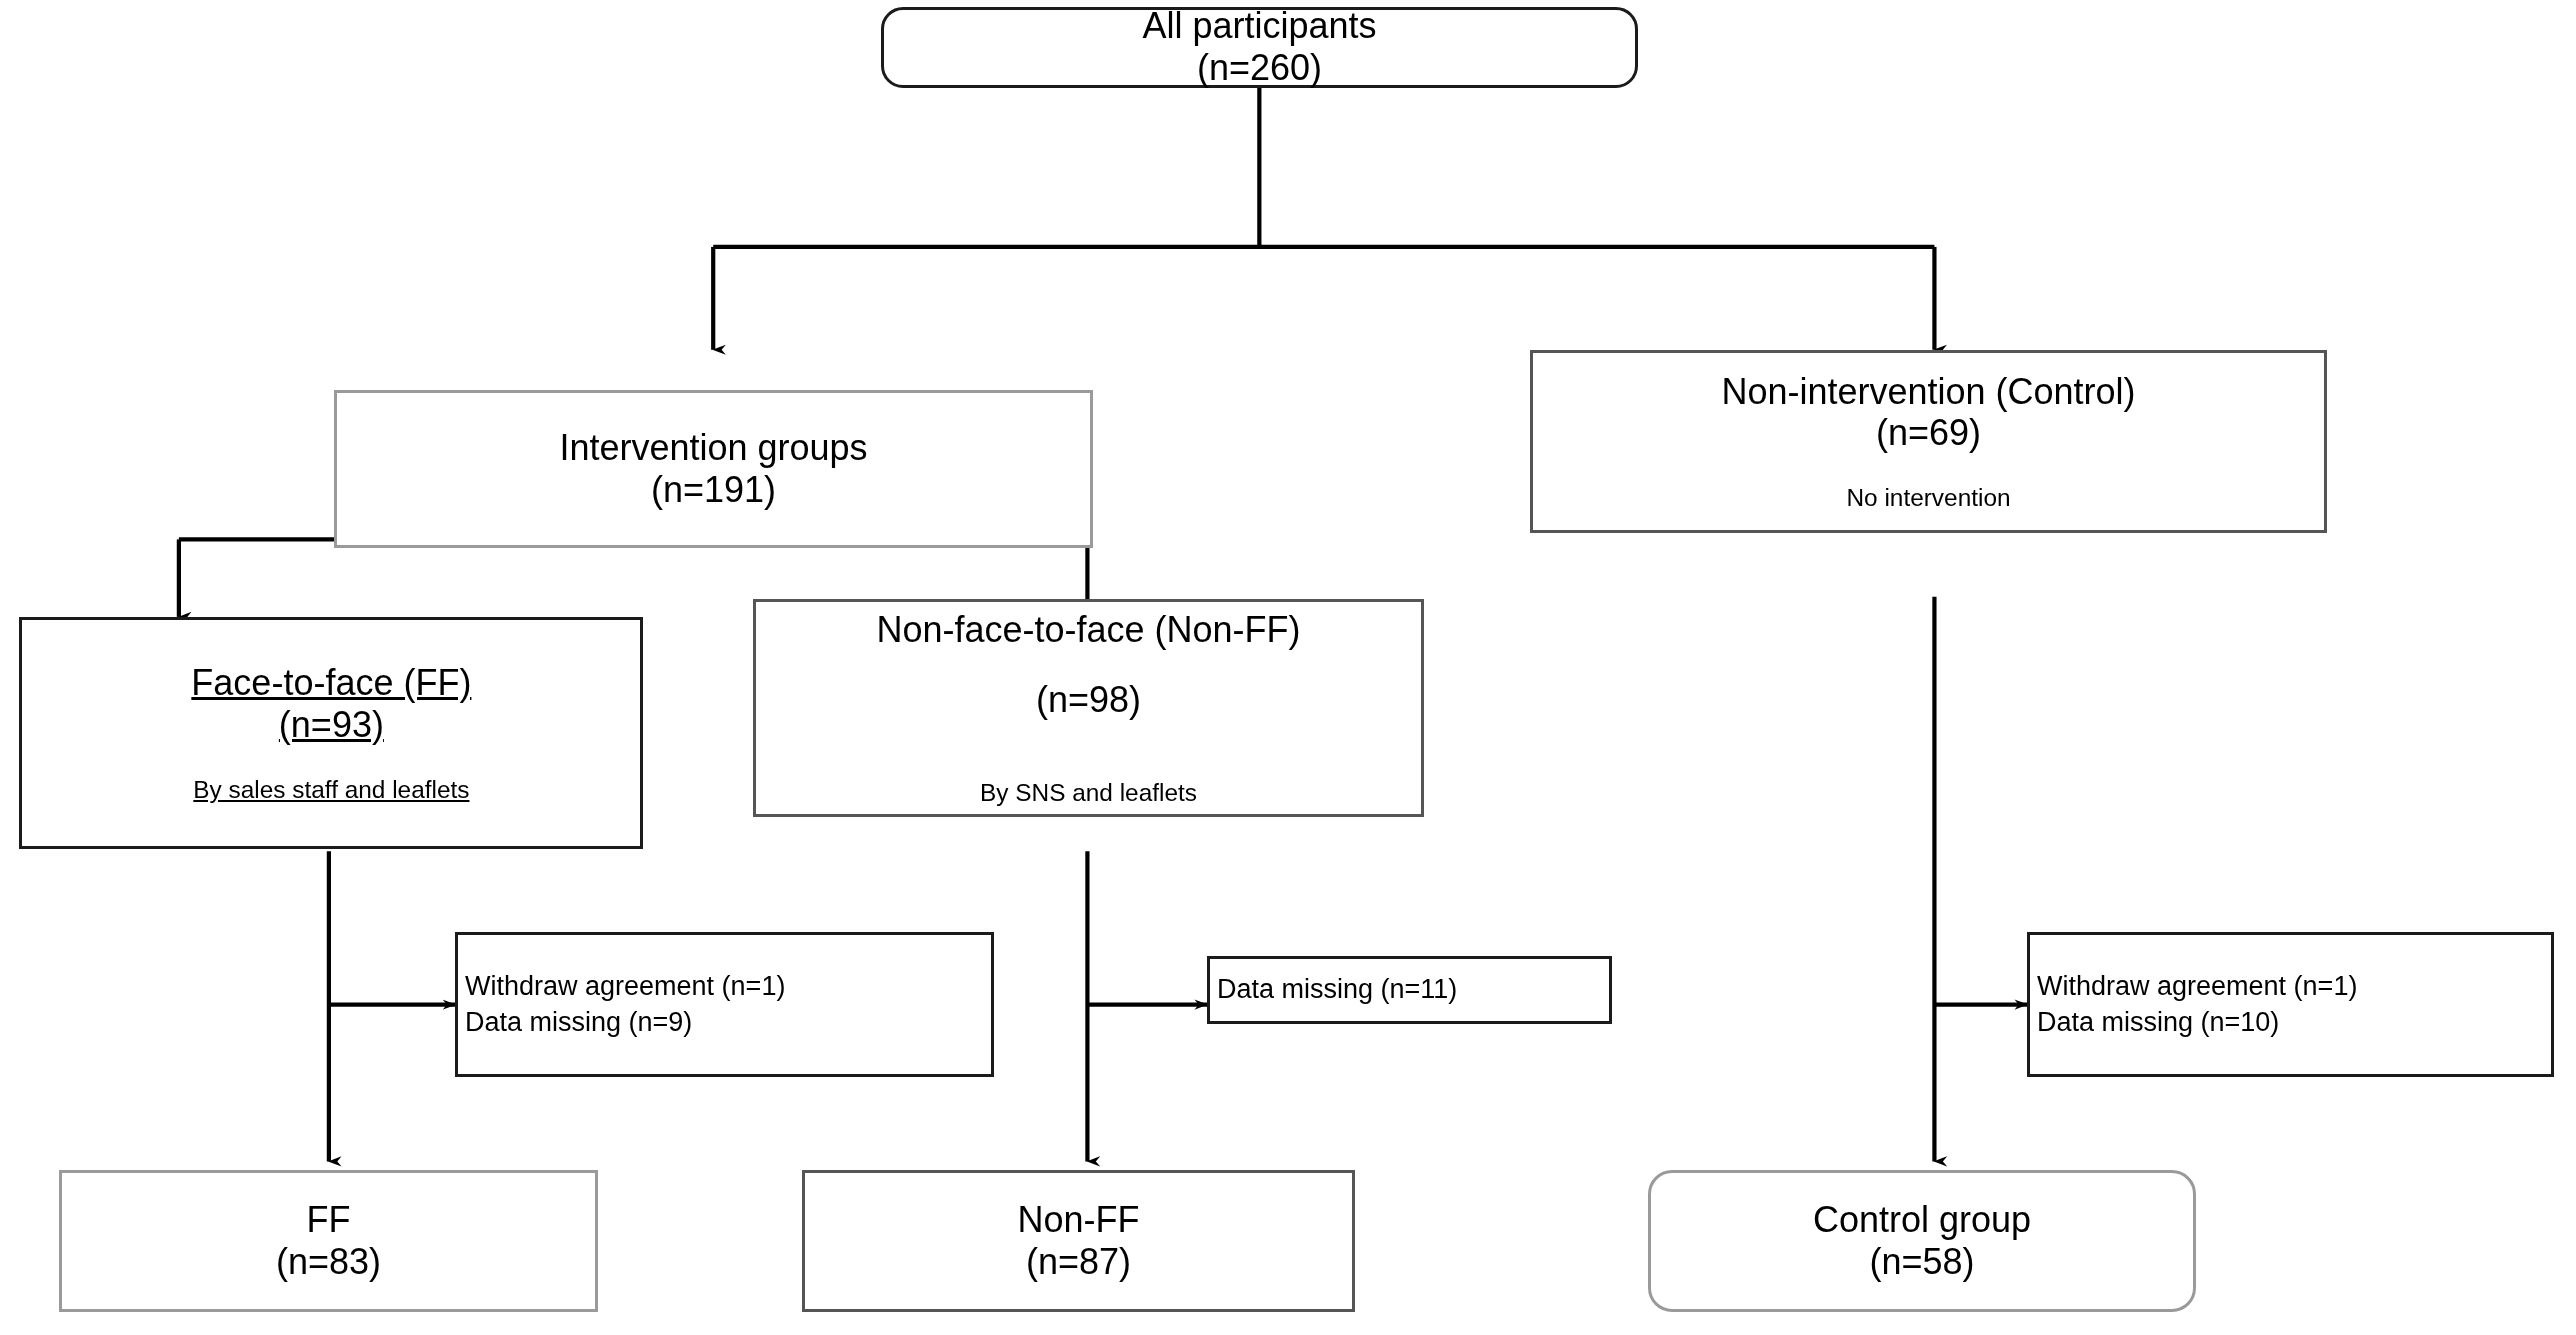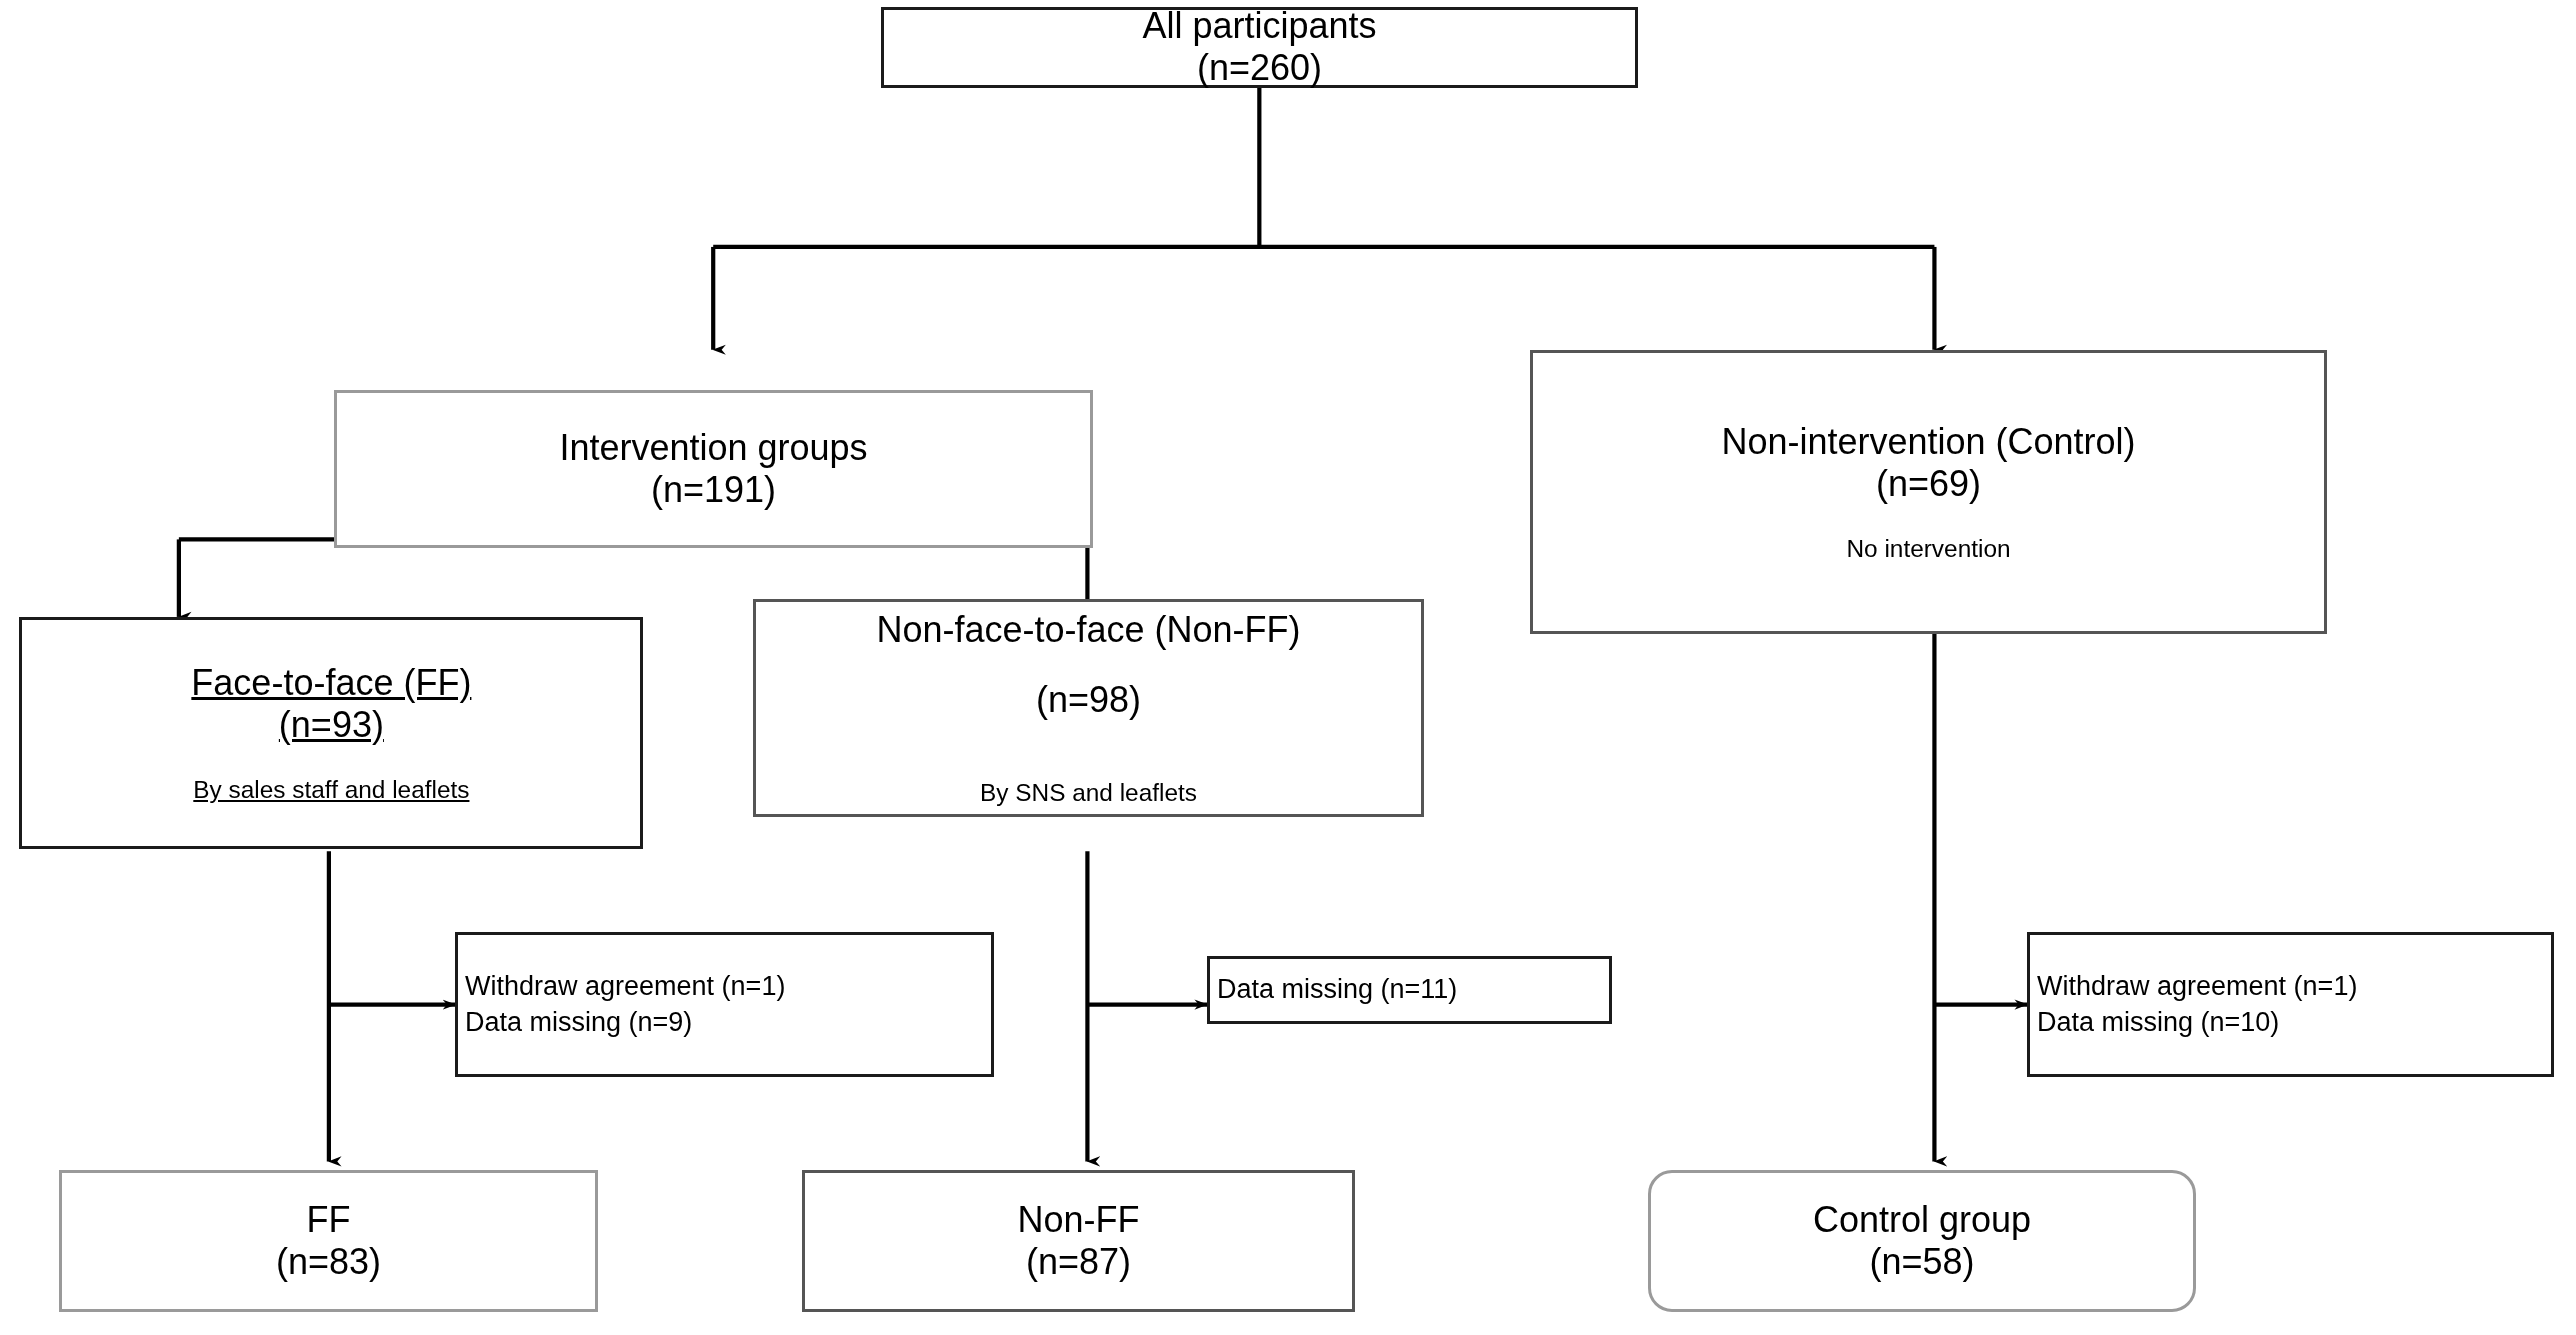--- a/index.html
+++ b/index.html
@@ -117,31 +117,31 @@
 
     <path d="M 1290,1010 L 1290,1378" stroke="#000000" stroke-width="5" fill="none" marker-end="url(#arrowDown)"></path>
 
     <path d="M 1290,1192 L 1432,1192" stroke="#000000" stroke-width="5" fill="none" marker-end="url(#arrowRight)"></path>
 
     <path d="M 2295,708 L 2295,1378" stroke="#000000" stroke-width="5" fill="none" marker-end="url(#arrowDown)"></path>
 
     <path d="M 2295,1192 L 2405,1192" stroke="#000000" stroke-width="5" fill="none" marker-end="url(#arrowRight)"></path>
   </svg>
 
-  <div class="node-box border-dark" style="left:881px; top:6.7px; width:757px; height:81px;">
+  <div class="node-box border-dark" style="left:881px; top:6.7px; width:757px; height:81px;border-radius:22px;">
     <div class="node-title">All participants</div>
     <div class="node-sub">(n=260)</div>
   </div>
 
   <div class="node-box border-gray" style="left:334px; top:350px; width:759px; height:158px;margin-top:40px;">
     <div class="node-title">Intervention groups</div>
     <div class="node-sub">(n=191)</div>
   </div>
 
-  <div class="node-box border-mid" style="left:1530px; top:350px; width:797px; height:284px;">
+  <div class="node-box border-mid" style="left:1530px; top:350px; width:797px; height:183px;">
     <div class="node-title">Non-intervention (Control)</div>
     <div class="node-sub">(n=69)</div>
     <div class="node-note">No intervention</div>
   </div>
 
   <div class="node-box border-dark" style="left:19.4px; top:617px; width:624px; height:232px;text-decoration:underline;">
     <div class="node-title">Face-to-face (FF)</div>
     <div class="node-sub">(n=93)</div>
     <div class="node-note">By sales staff and leaflets</div>
   </div>

